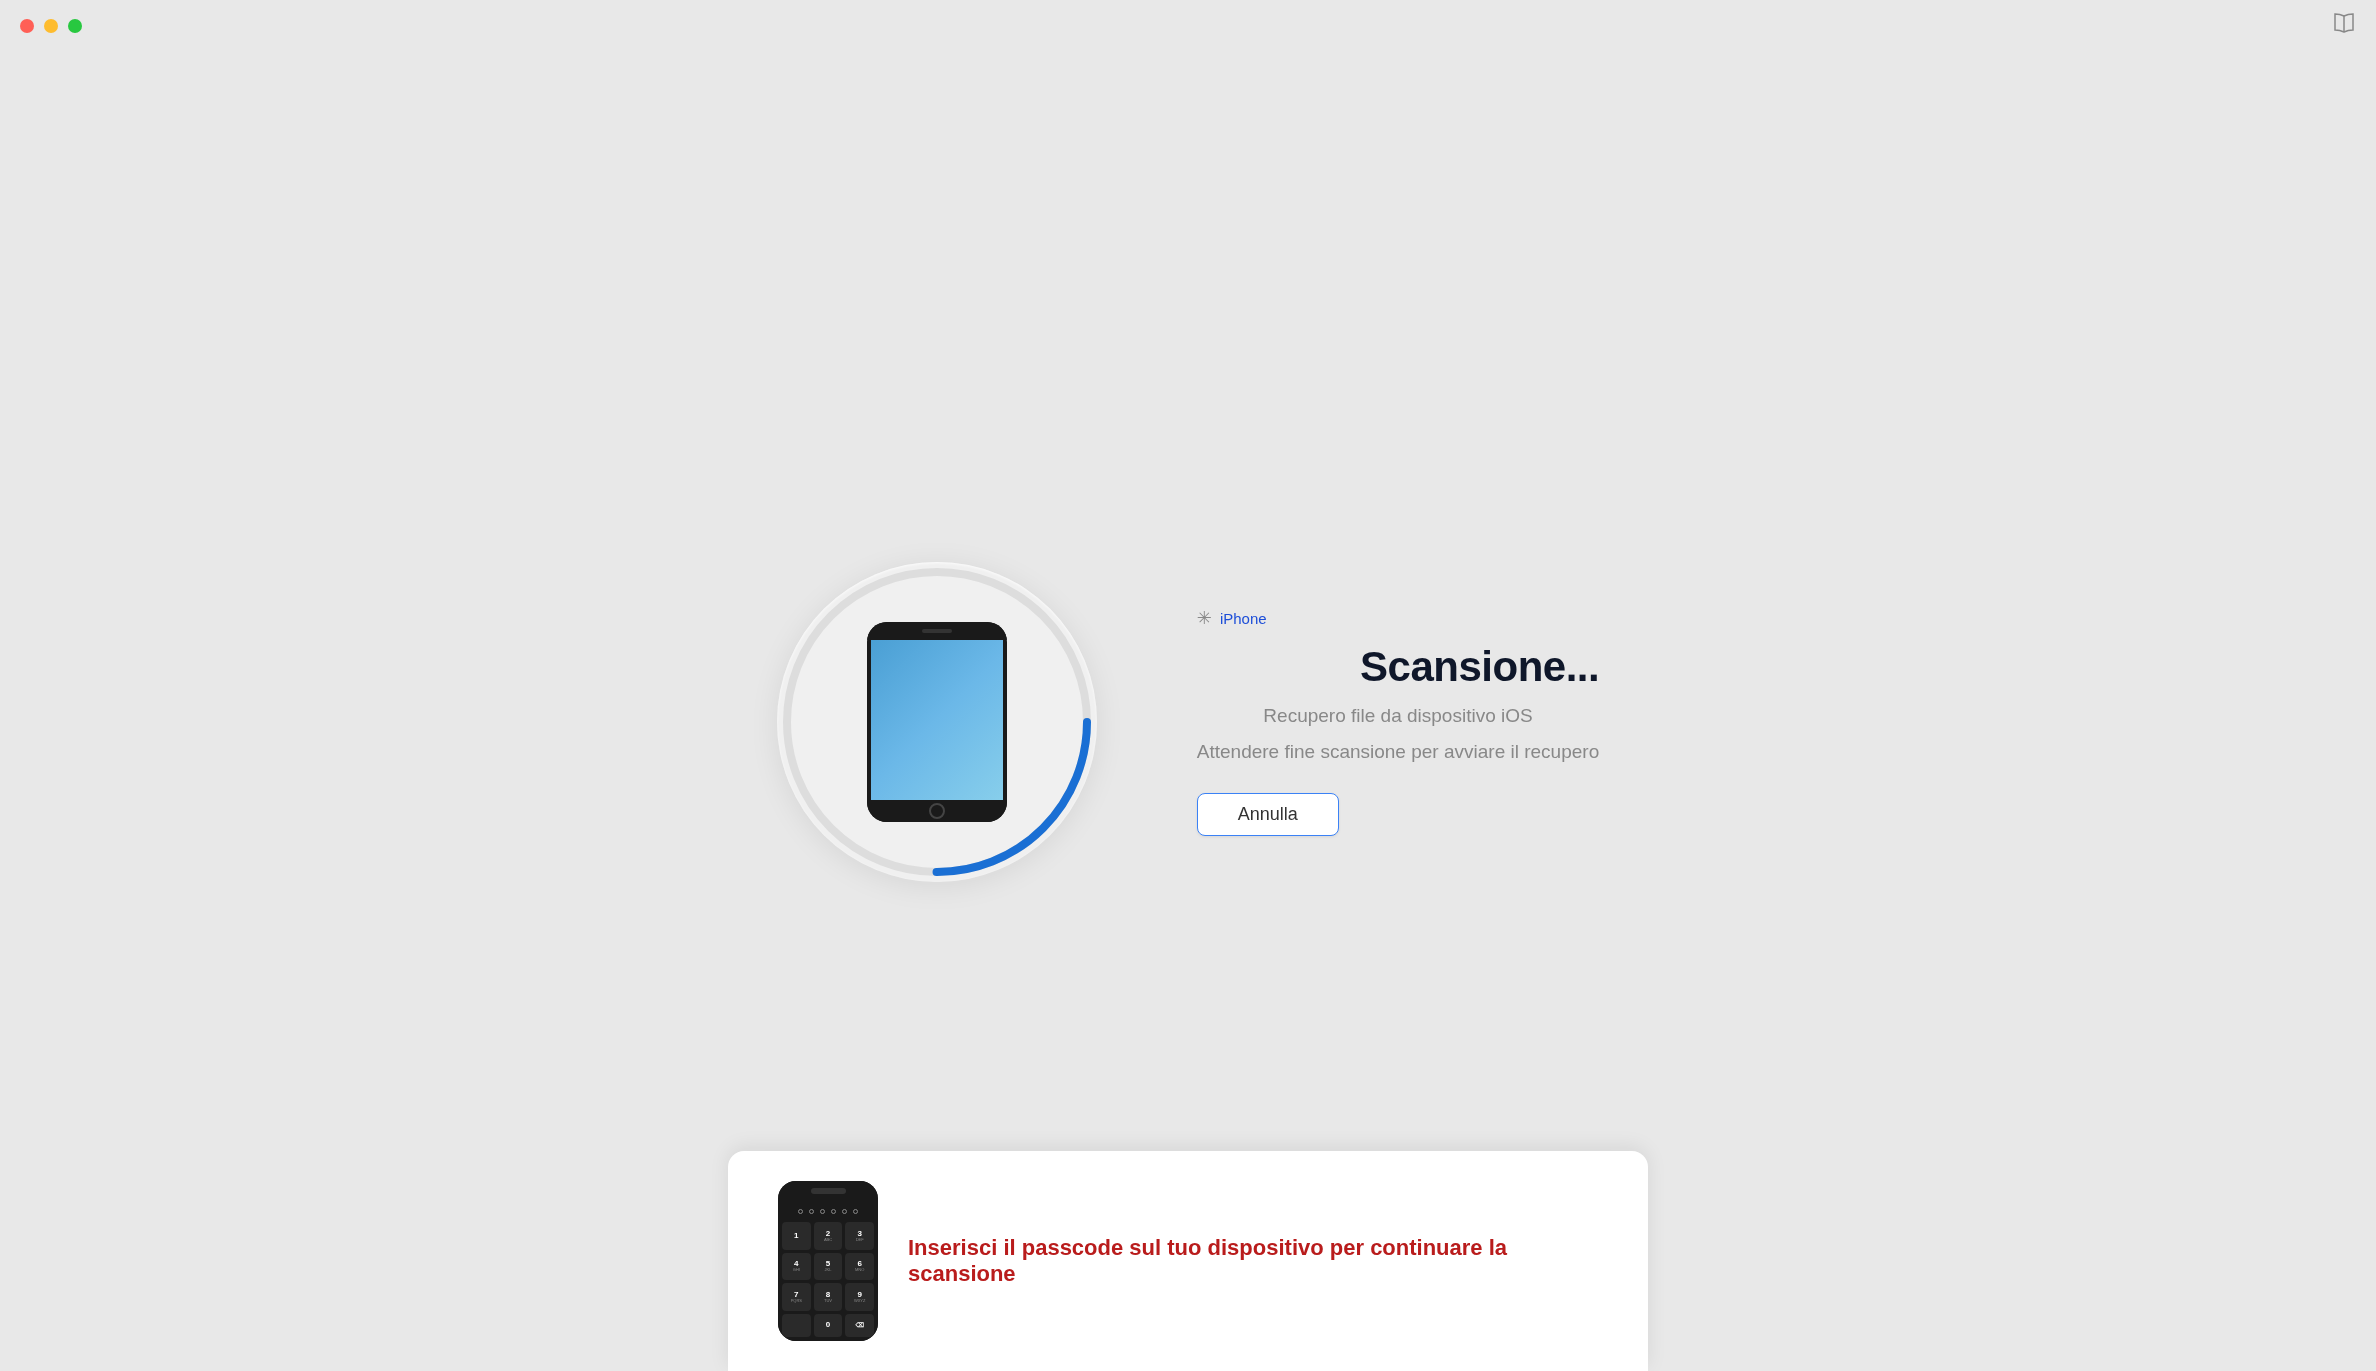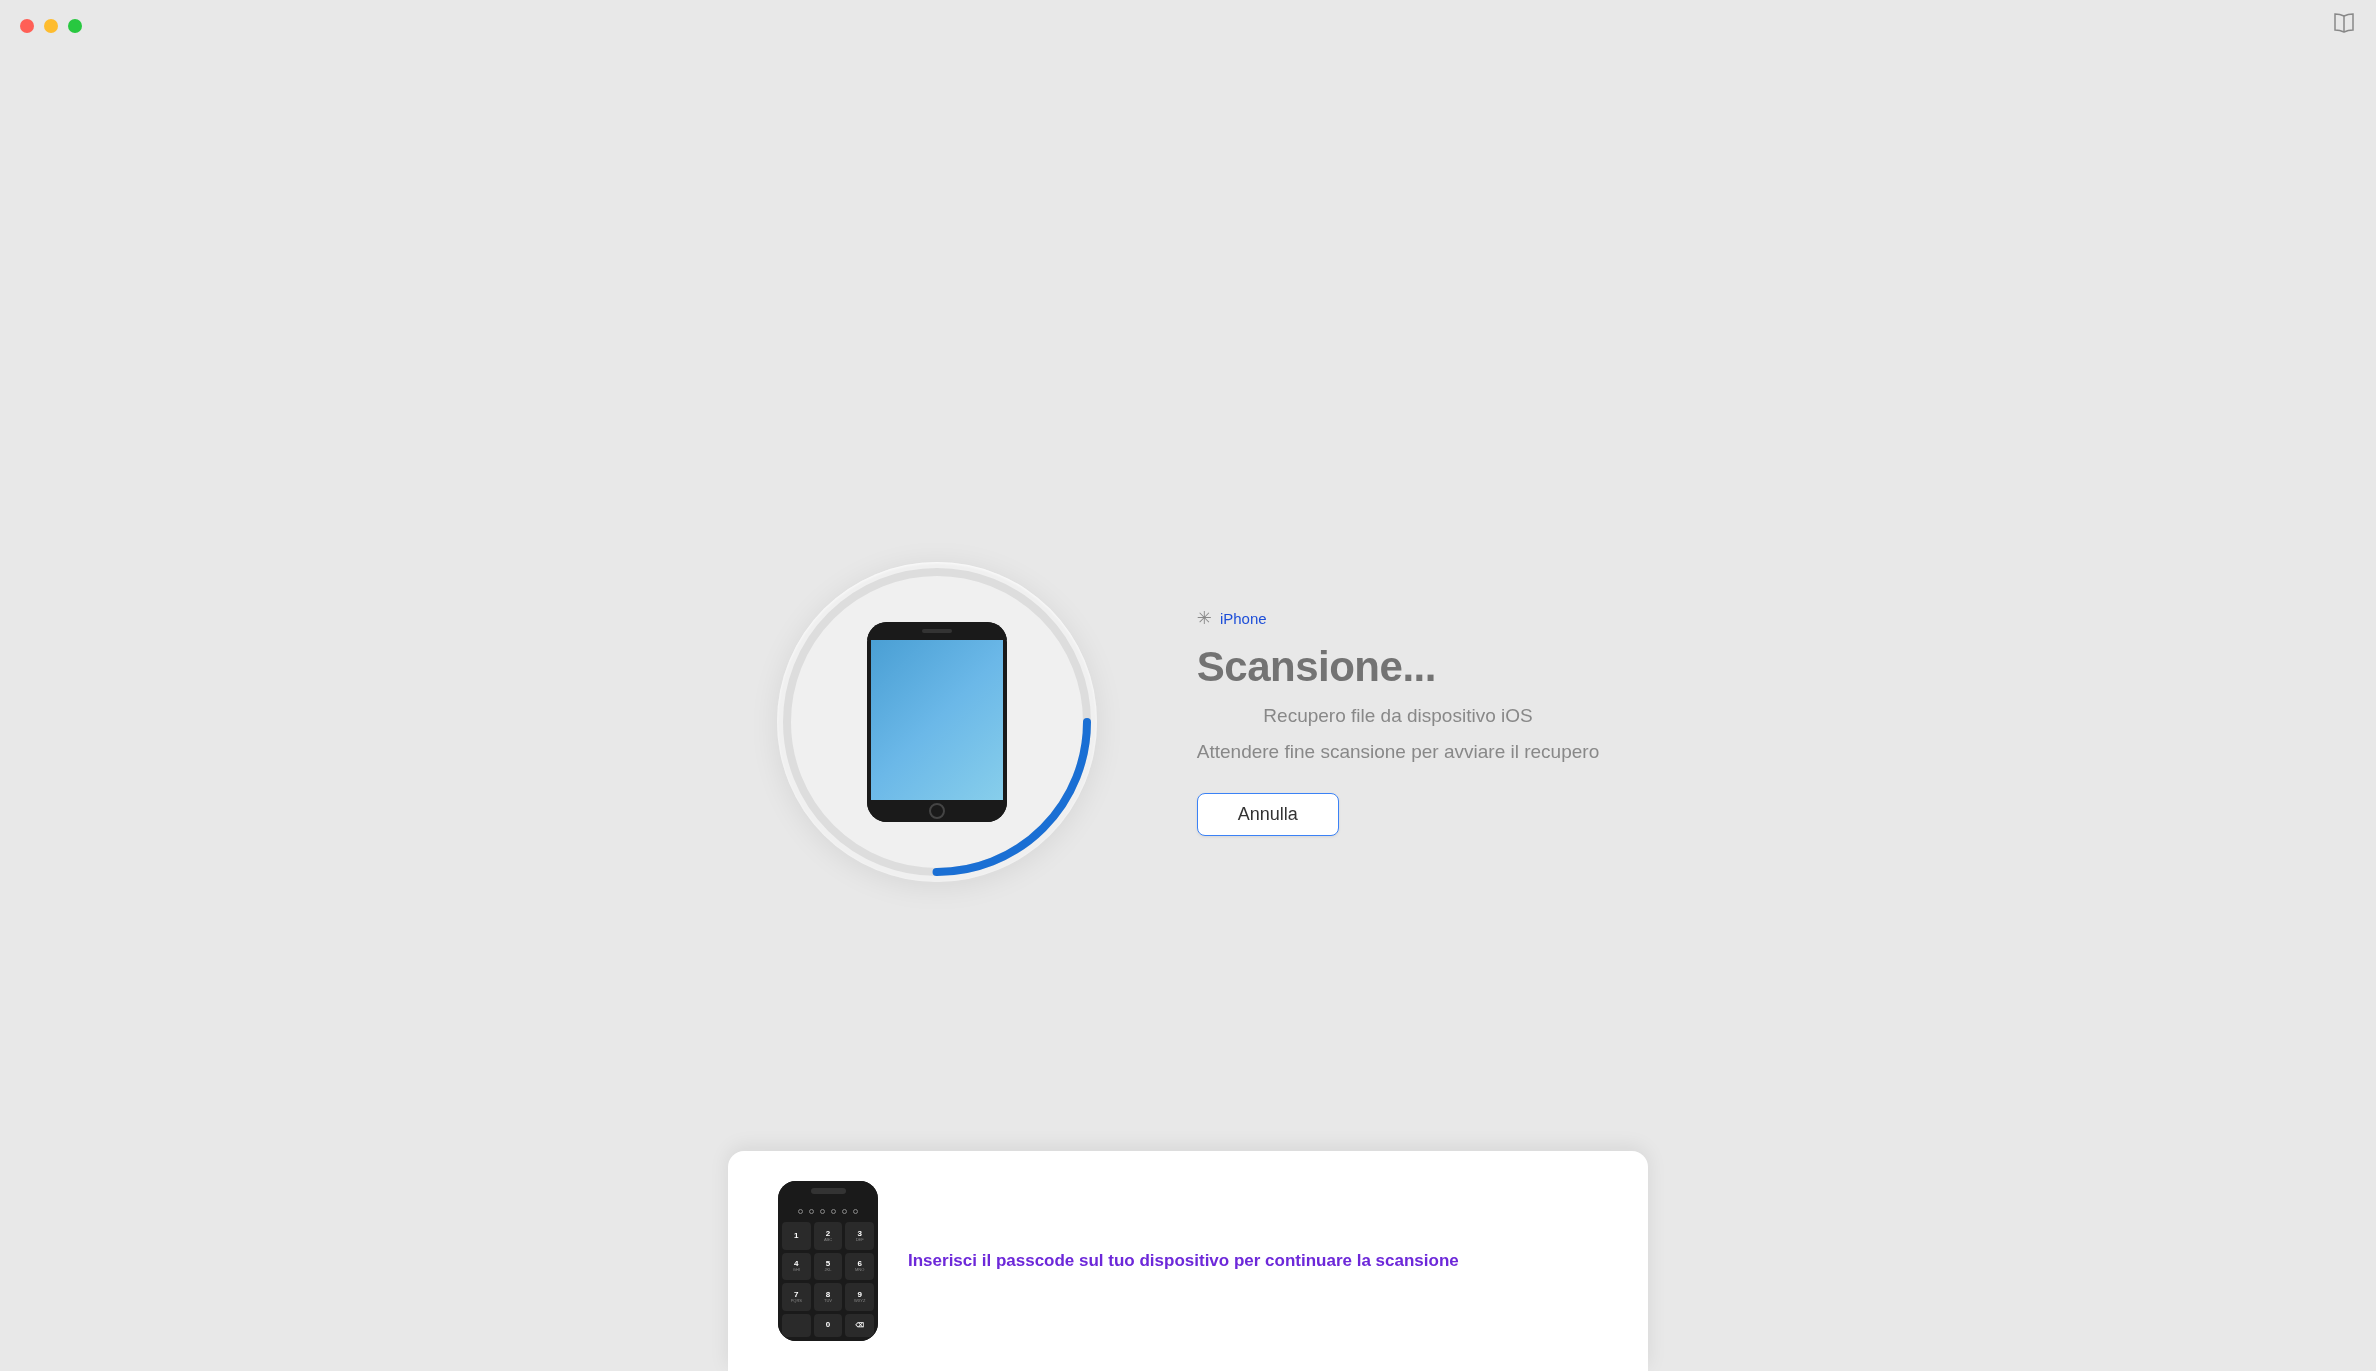--- a/index.html
+++ b/index.html
@@ -187,22 +187,23 @@
     }
 
     .device-name {
       font-size: 15px;
       color: #1d4ed8;
     }
 
     .scan-title {
       font-size: 42px;
       font-weight: 700;
-      color: #737373;
+      color: #0f172a;
       letter-spacing: -0.5px;
+      text-align: right;
     }
 
     .scan-desc1, .scan-desc2 {
       font-size: 19px;
       color: #888;
       font-weight: 400;
       text-align: center;
     }
 
     .cancel-btn {
@@ -320,23 +321,23 @@
       line-height: 1;
     }
 
     .keypad-letters {
       color: #888;
       font-size: 4px;
       line-height: 1;
     }
 
     .passcode-message {
-      font-size: 17px;
+      font-size: 22px;
       font-weight: 600;
-      color: #6d28d9;
+      color: #b91c1c;
       flex: 1;
     }
   </style>
 </head>
 <body>
 
 <div class="titlebar">
   <div class="traffic-lights">
     <div class="traffic-light close"></div>
     <div class="traffic-light minimize"></div>

